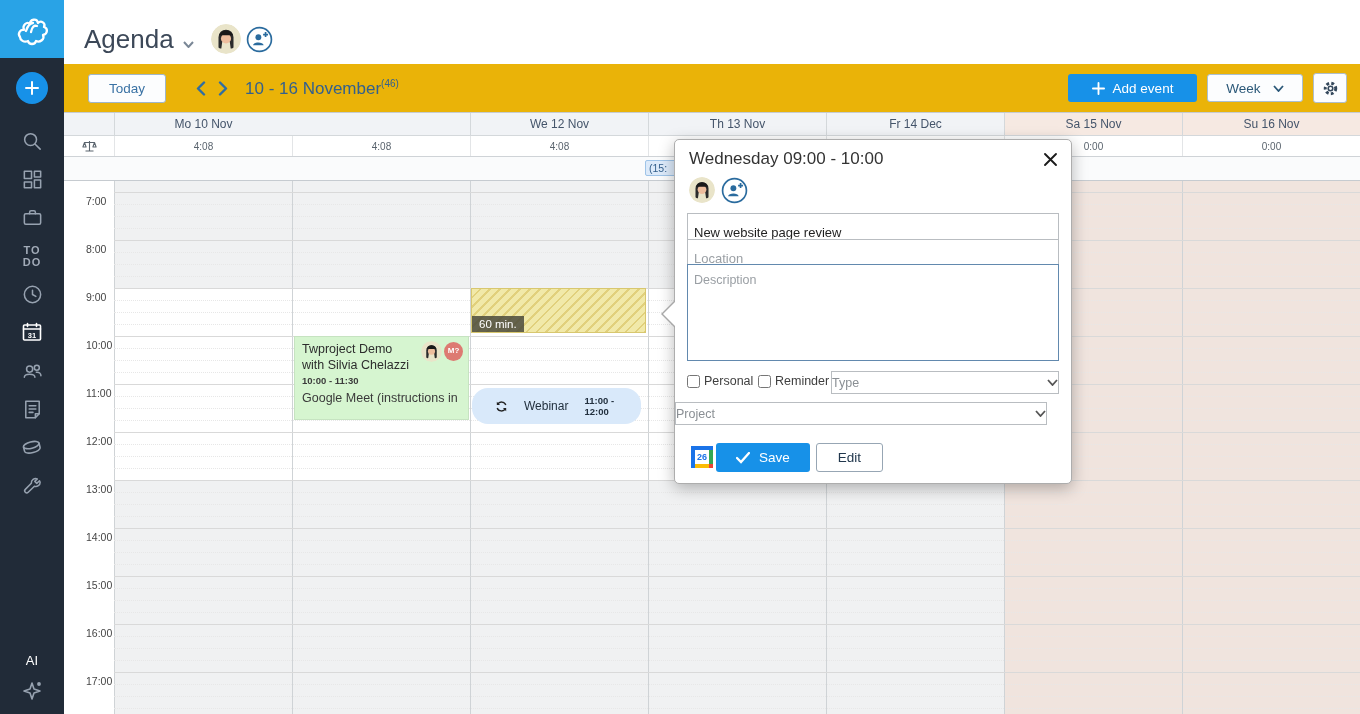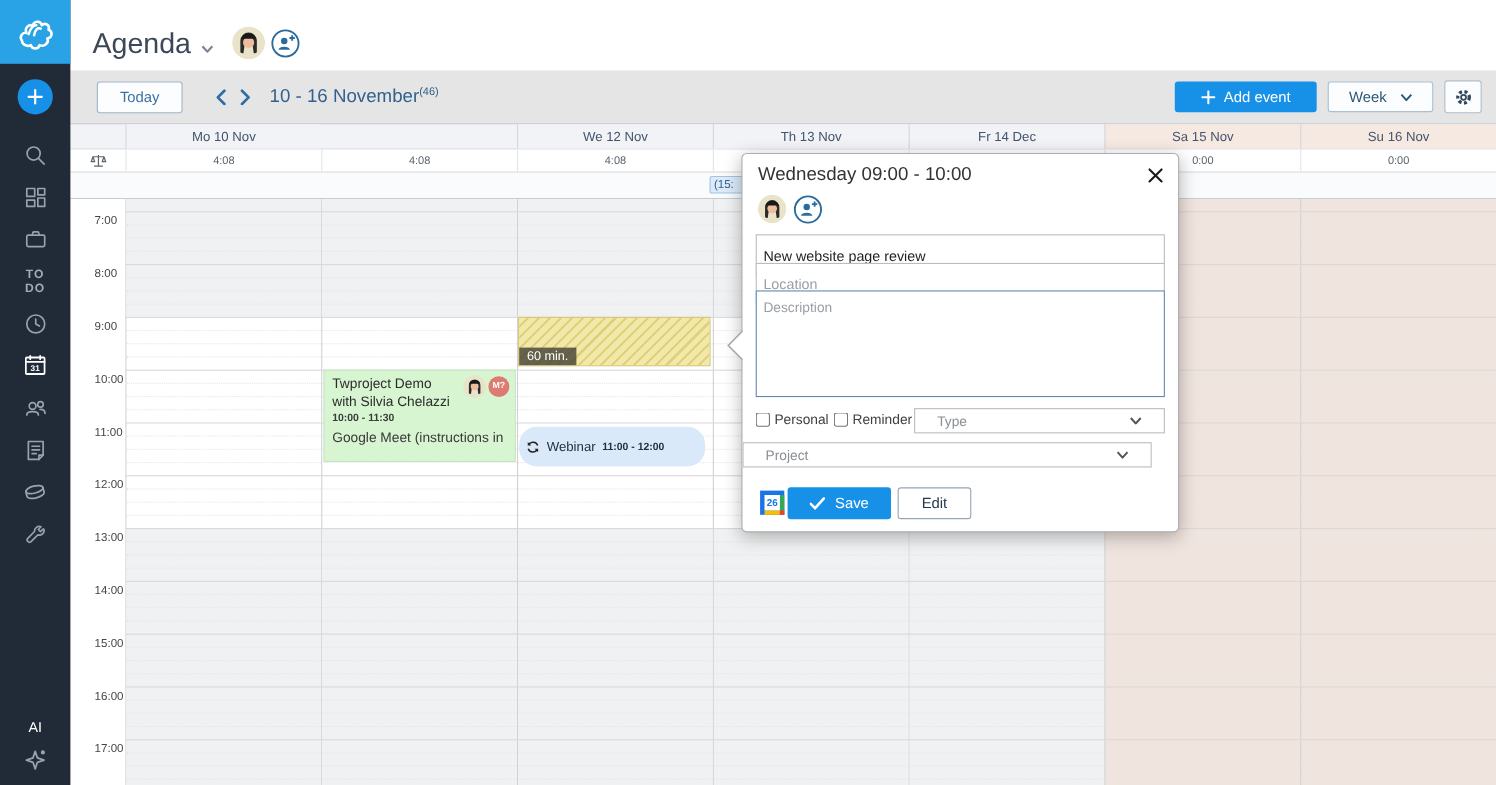--- a/index.html
+++ b/index.html
@@ -23,21 +23,21 @@
   
   .main-hd{position:absolute;left:64px;top:0;right:0;height:64px;background:#fff;}
   .app-title{position:absolute;left:20px;top:24px;font-size:26px;color:#3c4858;display:flex;
         align-items:center;gap:9px;}
   .hd-chev svg{stroke:#7a8796;fill:none;stroke-width:2;}
   .hd-avatar{position:absolute;left:147px;top:24px;width:30px;height:30px;border-radius:50%;
         overflow:hidden;cursor:pointer;}
   .hd-addp{position:absolute;left:182px;top:26px;width:27px;height:27px;cursor:pointer;}
 
   
-  .toolbar{position:absolute;left:64px;top:64px;right:0;height:48px;background:#e5e5e5;
+  .toolbar{position:absolute;left:64px;top:64px;right:0;height:48px;background:#eab308;
         border-bottom:1px solid #d7dbdf;}
   .btn{display:flex;align-items:center;justify-content:center;border-radius:3px;cursor:pointer;
         font-size:13.5px;box-sizing:border-box;}
   .btn-today{position:absolute;left:24px;top:10px;width:78px;height:29px;background:#fcfdfe;
         border:1px solid #9fb6c9;color:#3a72a4;}
   .nav-arrow{position:absolute;top:13px;width:18px;height:22px;display:flex;align-items:center;
         justify-content:center;cursor:pointer;}
   .nav-arrow svg{stroke:#2e6da4;fill:none;stroke-width:2.4;stroke-linecap:round;stroke-linejoin:round;}
   .tb-date{position:absolute;left:181px;top:14px;font-size:17px;color:#33608d;cursor:pointer;}
   .tb-date sup{font-size:10px;}
@@ -83,21 +83,21 @@
   .ev-sel .dur{position:absolute;left:0;bottom:0;background:rgba(68,68,56,.82);color:#fff;
         font-size:11.5px;padding:2px 7px;}
   .ev-meet{background:#d6f5d0;border:1px solid rgba(0,0,0,.07);padding:4px 7px;line-height:1.28;}
   .ev-meet .t1,.ev-meet .t2{font-size:12.5px;color:#2d2d2d;}
   .ev-meet .tm{font-size:9.5px;color:#3b3b3b;font-weight:bold;margin-top:2px;}
   .ev-meet .dt{font-size:12.5px;color:#3a3a3a;margin-top:3px;white-space:nowrap;overflow:hidden;}
   .ev-meet .avs{position:absolute;top:4px;right:5px;display:flex;gap:2px;align-items:center;}
   .ev-meet .ph{width:21px;height:21px;border-radius:50%;overflow:hidden;}
   .ev-meet .badge{width:19px;height:19px;border-radius:50%;background:#dd7a72;color:#fff;
         font-size:8px;font-weight:bold;display:flex;align-items:center;justify-content:center;}
-  .ev-rec{background:#d9e9fa;display:flex;align-items:center;gap:6px;padding:0 6px;border-radius:16px;}
+  .ev-rec{background:#d9e9fa;display:flex;align-items:center;gap:16px;padding:0 23px;border-radius:16px;}
   .ev-rec .nm{font-size:12px;color:#22303e;}
   .ev-rec .tm{font-size:9.5px;color:#22303e;font-weight:bold;}
 
   
   .popup{position:absolute;left:674px;top:139px;width:396px;height:343px;background:#fff;
         border:1px solid #adadad;border-radius:5px;box-shadow:0 4px 16px rgba(0,0,0,.28);z-index:30;}
   .pp-arrow-b{position:absolute;left:-14px;top:160px;width:0;height:0;border:14px solid transparent;
         border-left-width:0;border-right:14px solid #a8a8a8;}
   .pp-arrow{position:absolute;left:-12px;top:160px;width:0;height:0;border:14px solid transparent;
         border-left-width:0;border-right:14px solid #fff;}
@@ -111,21 +111,21 @@
         font-family:"Liberation Sans",sans-serif;font-size:13px;color:#1f1f1f;padding:18px 6px;
         background:#fff;outline:none;}
   .pp-input::placeholder,.pp-ta::placeholder{color:#9a9fa4;}
   .pp-ta{position:absolute;left:12px;top:124px;width:372px;height:97px;box-sizing:border-box;
         border:1px solid #6289ae;font-family:"Liberation Sans",sans-serif;font-size:12.5px;
         padding:8px 6px;resize:none;outline:none;}
   .pp-check{position:absolute;top:234px;display:flex;align-items:center;gap:4px;font-size:12.5px;
         color:#3f3f3f;}
   .pp-check input{width:13px;height:13px;margin:0;cursor:pointer;}
   .pp-select{position:absolute;box-sizing:border-box;border:1px solid #b9bdc1;background:#fff;
-        display:flex;align-items:center;justify-content:space-between;padding:0 20px;height:23px;
+        display:flex;align-items:center;justify-content:space-between;padding:0 0;height:23px;
         font-size:12.5px;color:#8a8f94;cursor:pointer;}
   .pp-select svg{stroke:#555;fill:none;stroke-width:1.8;}
   .gcal{position:absolute;left:16px;top:306px;width:22px;height:22px;background:#1a73e8;}
   .gcal .grn{position:absolute;right:0;top:4px;width:4px;height:18px;background:#34a853;}
   .gcal .ylw{position:absolute;bottom:0;left:4px;width:14px;height:4px;background:#fbbc04;}
   .gcal .red{position:absolute;right:0;bottom:0;width:4px;height:4px;background:#ea4335;}
   .gcal .num{position:absolute;left:4px;top:4px;width:14px;height:14px;background:#fff;
         color:#1a73e8;font-size:9px;font-weight:bold;display:flex;align-items:center;
         justify-content:center;}
   .pp-save{position:absolute;left:41px;top:303px;width:94px;height:29px;background:#1791e8;

